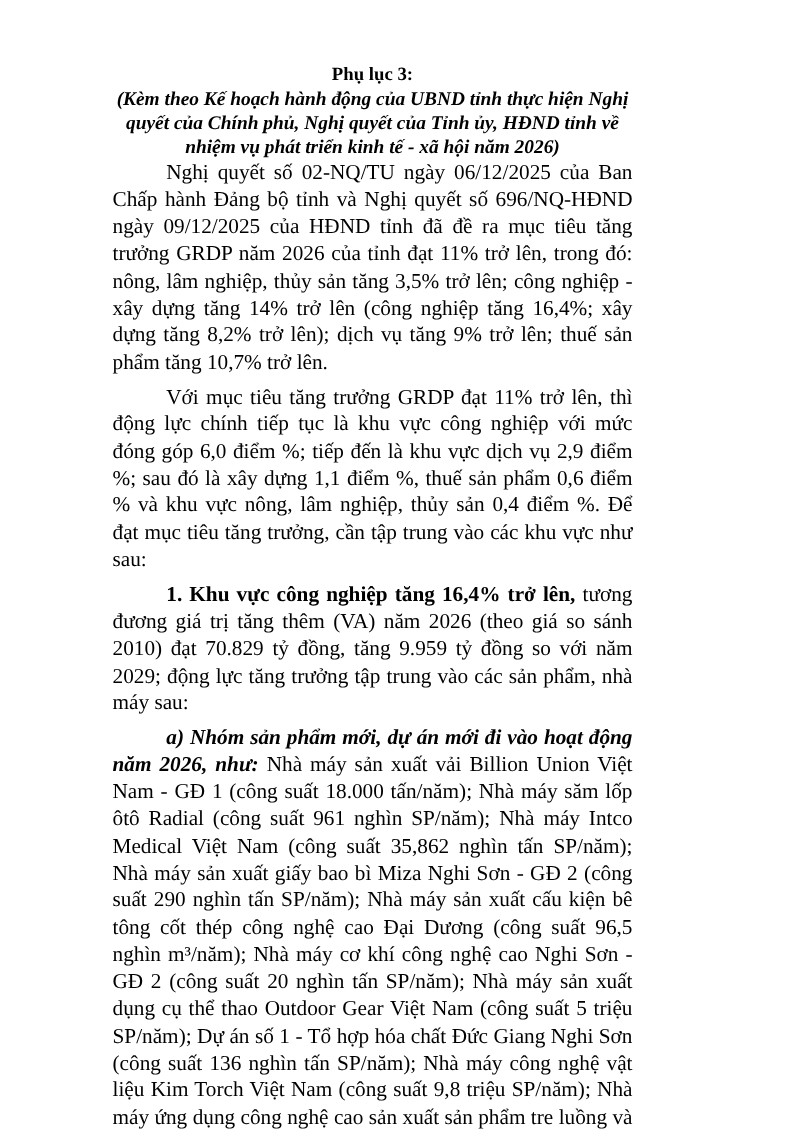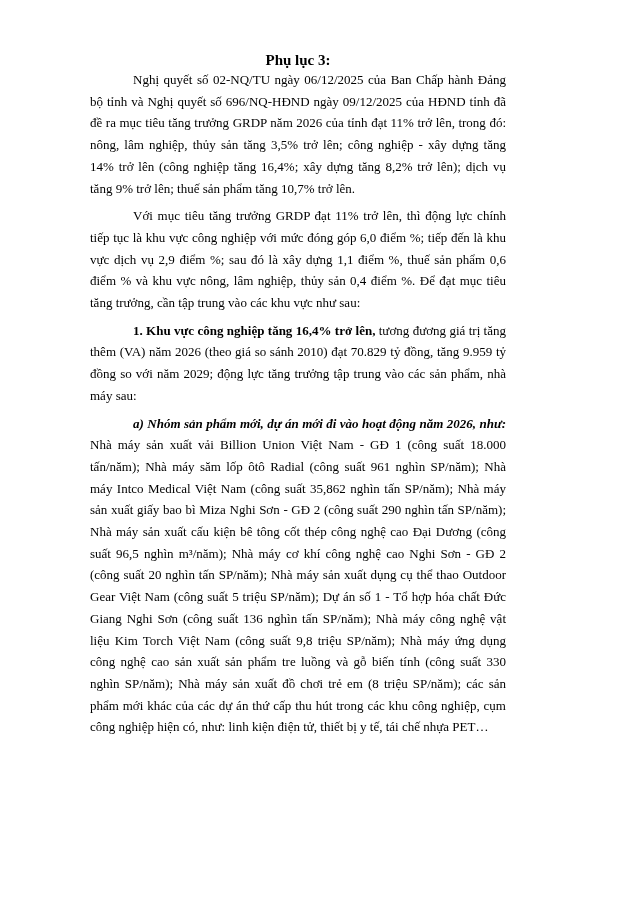--- a/index.html
+++ b/index.html
@@ -45,41 +45,42 @@
     margin: 1px 0 0 0;
   }
   .section-heading {
     font-size: 15.5px;
     font-weight: bold;
     text-align: center;
     line-height: 18px;
     margin: 17px 0 9px 0;
   }
   .body-para {
-    font-size: 13px;
+    font-size: 17px;
     line-height: 21.7px;
     text-align: justify;
     text-indent: 43px;
     margin: 0 0 6px 0;
   }
   .lead-bold {
     font-weight: bold;
   }
   .lead-bold-italic {
     font-weight: bold;
     font-style: italic;
   }
 </style>
 </head>
 <body>
 
 <div class="page">
 
   <div class="doc-header">
     <p class="appendix-label">Phụ lục 3:</p>
+    <p class="doc-subtitle">(Kèm theo Kế hoạch hành động của UBND tỉnh thực hiện Nghị quyết của Chính phủ, Nghị quyết của Tỉnh ủy, HĐND tỉnh về nhiệm vụ phát triển kinh tế - xã hội năm 2026)</p>
   </div>
 
 
   <p class="body-para">Nghị quyết số 02-NQ/TU ngày 06/12/2025 của Ban Chấp hành Đảng bộ tỉnh và Nghị quyết số 696/NQ-HĐND ngày 09/12/2025 của HĐND tỉnh đã đề ra mục tiêu tăng trưởng GRDP năm 2026 của tỉnh đạt 11% trở lên, trong đó: nông, lâm nghiệp, thủy sản tăng 3,5% trở lên; công nghiệp - xây dựng tăng 14% trở lên (công nghiệp tăng 16,4%; xây dựng tăng 8,2% trở lên); dịch vụ tăng 9% trở lên; thuế sản phẩm tăng 10,7% trở lên.</p>
 
   <p class="body-para">Với mục tiêu tăng trưởng GRDP đạt 11% trở lên, thì động lực chính tiếp tục là khu vực công nghiệp với mức đóng góp 6,0 điểm %; tiếp đến là khu vực dịch vụ 2,9 điểm %; sau đó là xây dựng 1,1 điểm %, thuế sản phẩm 0,6 điểm % và khu vực nông, lâm nghiệp, thủy sản 0,4 điểm %. Để đạt mục tiêu tăng trưởng, cần tập trung vào các khu vực như sau:</p>
 
   <p class="body-para"><span class="lead-bold">1. Khu vực công nghiệp tăng 16,4% trở lên,</span><span> tương đương giá trị tăng thêm (VA) năm 2026 (theo giá so sánh 2010) đạt 70.829 tỷ đồng, tăng 9.959 tỷ đồng so với năm 2029; động lực tăng trưởng tập trung vào các sản phẩm, nhà máy sau:</span></p>
 
   <p class="body-para"><span class="lead-bold-italic">a) Nhóm sản phẩm mới, dự án mới đi vào hoạt động năm 2026, như:</span><span> Nhà máy sản xuất vải Billion Union Việt Nam - GĐ 1 (công suất 18.000 tấn/năm); Nhà máy săm lốp ôtô Radial (công suất 961 nghìn SP/năm); Nhà máy Intco Medical Việt Nam (công suất 35,862 nghìn tấn SP/năm); Nhà máy sản xuất giấy bao bì Miza Nghi Sơn - GĐ 2 (công suất 290 nghìn tấn SP/năm); Nhà máy sản xuất cấu kiện bê tông cốt thép công nghệ cao Đại Dương (công suất 96,5 nghìn m³/năm); Nhà máy cơ khí công nghệ cao Nghi Sơn - GĐ 2 (công suất 20 nghìn tấn SP/năm); Nhà máy sản xuất dụng cụ thể thao Outdoor Gear Việt Nam (công suất 5 triệu SP/năm); Dự án số 1 - Tổ hợp hóa chất Đức Giang Nghi Sơn (công suất 136 nghìn tấn SP/năm); Nhà máy công nghệ vật liệu Kim Torch Việt Nam (công suất 9,8 triệu SP/năm); Nhà máy ứng dụng công nghệ cao sản xuất sản phẩm tre luồng và gỗ biến tính (công suất 330 nghìn SP/năm); Nhà máy sản xuất đồ chơi trẻ em (8 triệu SP/năm); các sản phẩm mới khác của các dự án thứ cấp thu hút trong các khu công nghiệp, cụm công nghiệp hiện có, như: linh kiện điện tử, thiết bị y tế, tái chế nhựa PET…</span></p>

